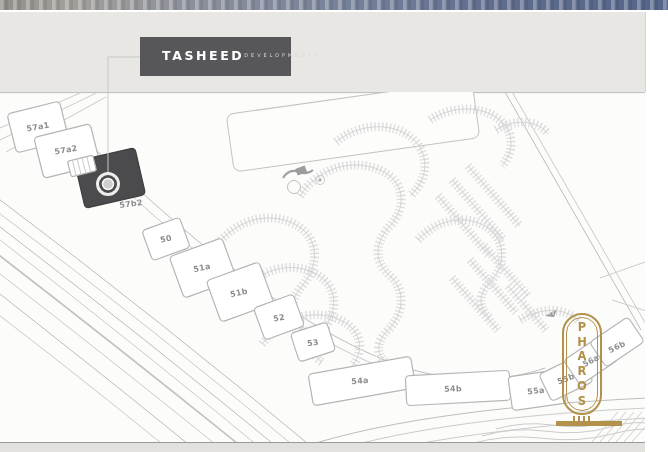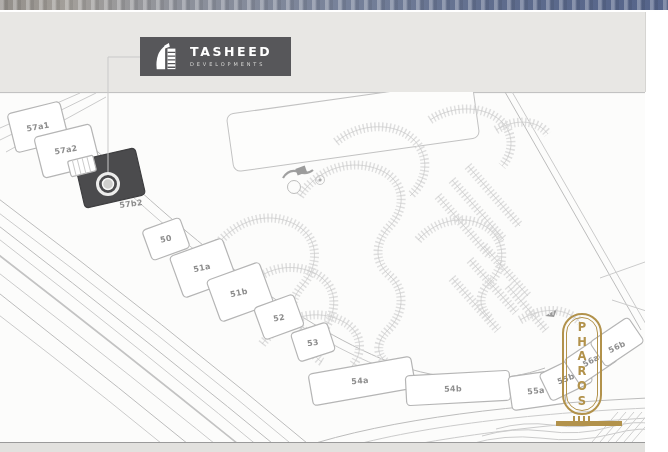--- a/index.html
+++ b/index.html
@@ -41,21 +41,21 @@
   .plot-label{position:absolute;font-size:8px;font-weight:700;color:var(--label,#8d8d8d);
     letter-spacing:.3px;white-space:nowrap;}
 
   
   .overlay-svg{position:absolute;left:0;top:0;pointer-events:none;}
 
   
   .logo-badge{position:absolute;left:140px;top:37px;width:151px;height:39px;
     background:var(--logo_bg,#57575a);display:flex;align-items:center;gap:9px;
     padding-left:13px;box-sizing:border-box;}
-  .logo-text{display:flex;flex-direction:column;line-height:1;}
+  .logo-text{display:flex;flex-direction:row;line-height:1;text-align:right;}
   .logo-name{color:#ffffff;font-size:12.5px;font-weight:700;letter-spacing:2.6px;}
   .logo-tagline{color:#d8d8d6;font-size:5px;letter-spacing:2.9px;margin-top:3px;}
 
   
   .cartouche{position:absolute;left:562px;top:313px;width:42px;height:112px;}
   .capsule{position:absolute;left:0;top:0;width:40px;height:102px;border:2px solid var(--gold,#b2924b);
     border-radius:21px;box-sizing:border-box;}
   .capsule-inner{position:absolute;left:4px;top:4px;width:32px;height:94px;border:1px solid var(--gold,#b2924b);
     border-radius:17px;box-sizing:border-box;}
   .cartouche-letters{position:absolute;left:0;top:7px;width:40px;display:flex;flex-direction:column;

